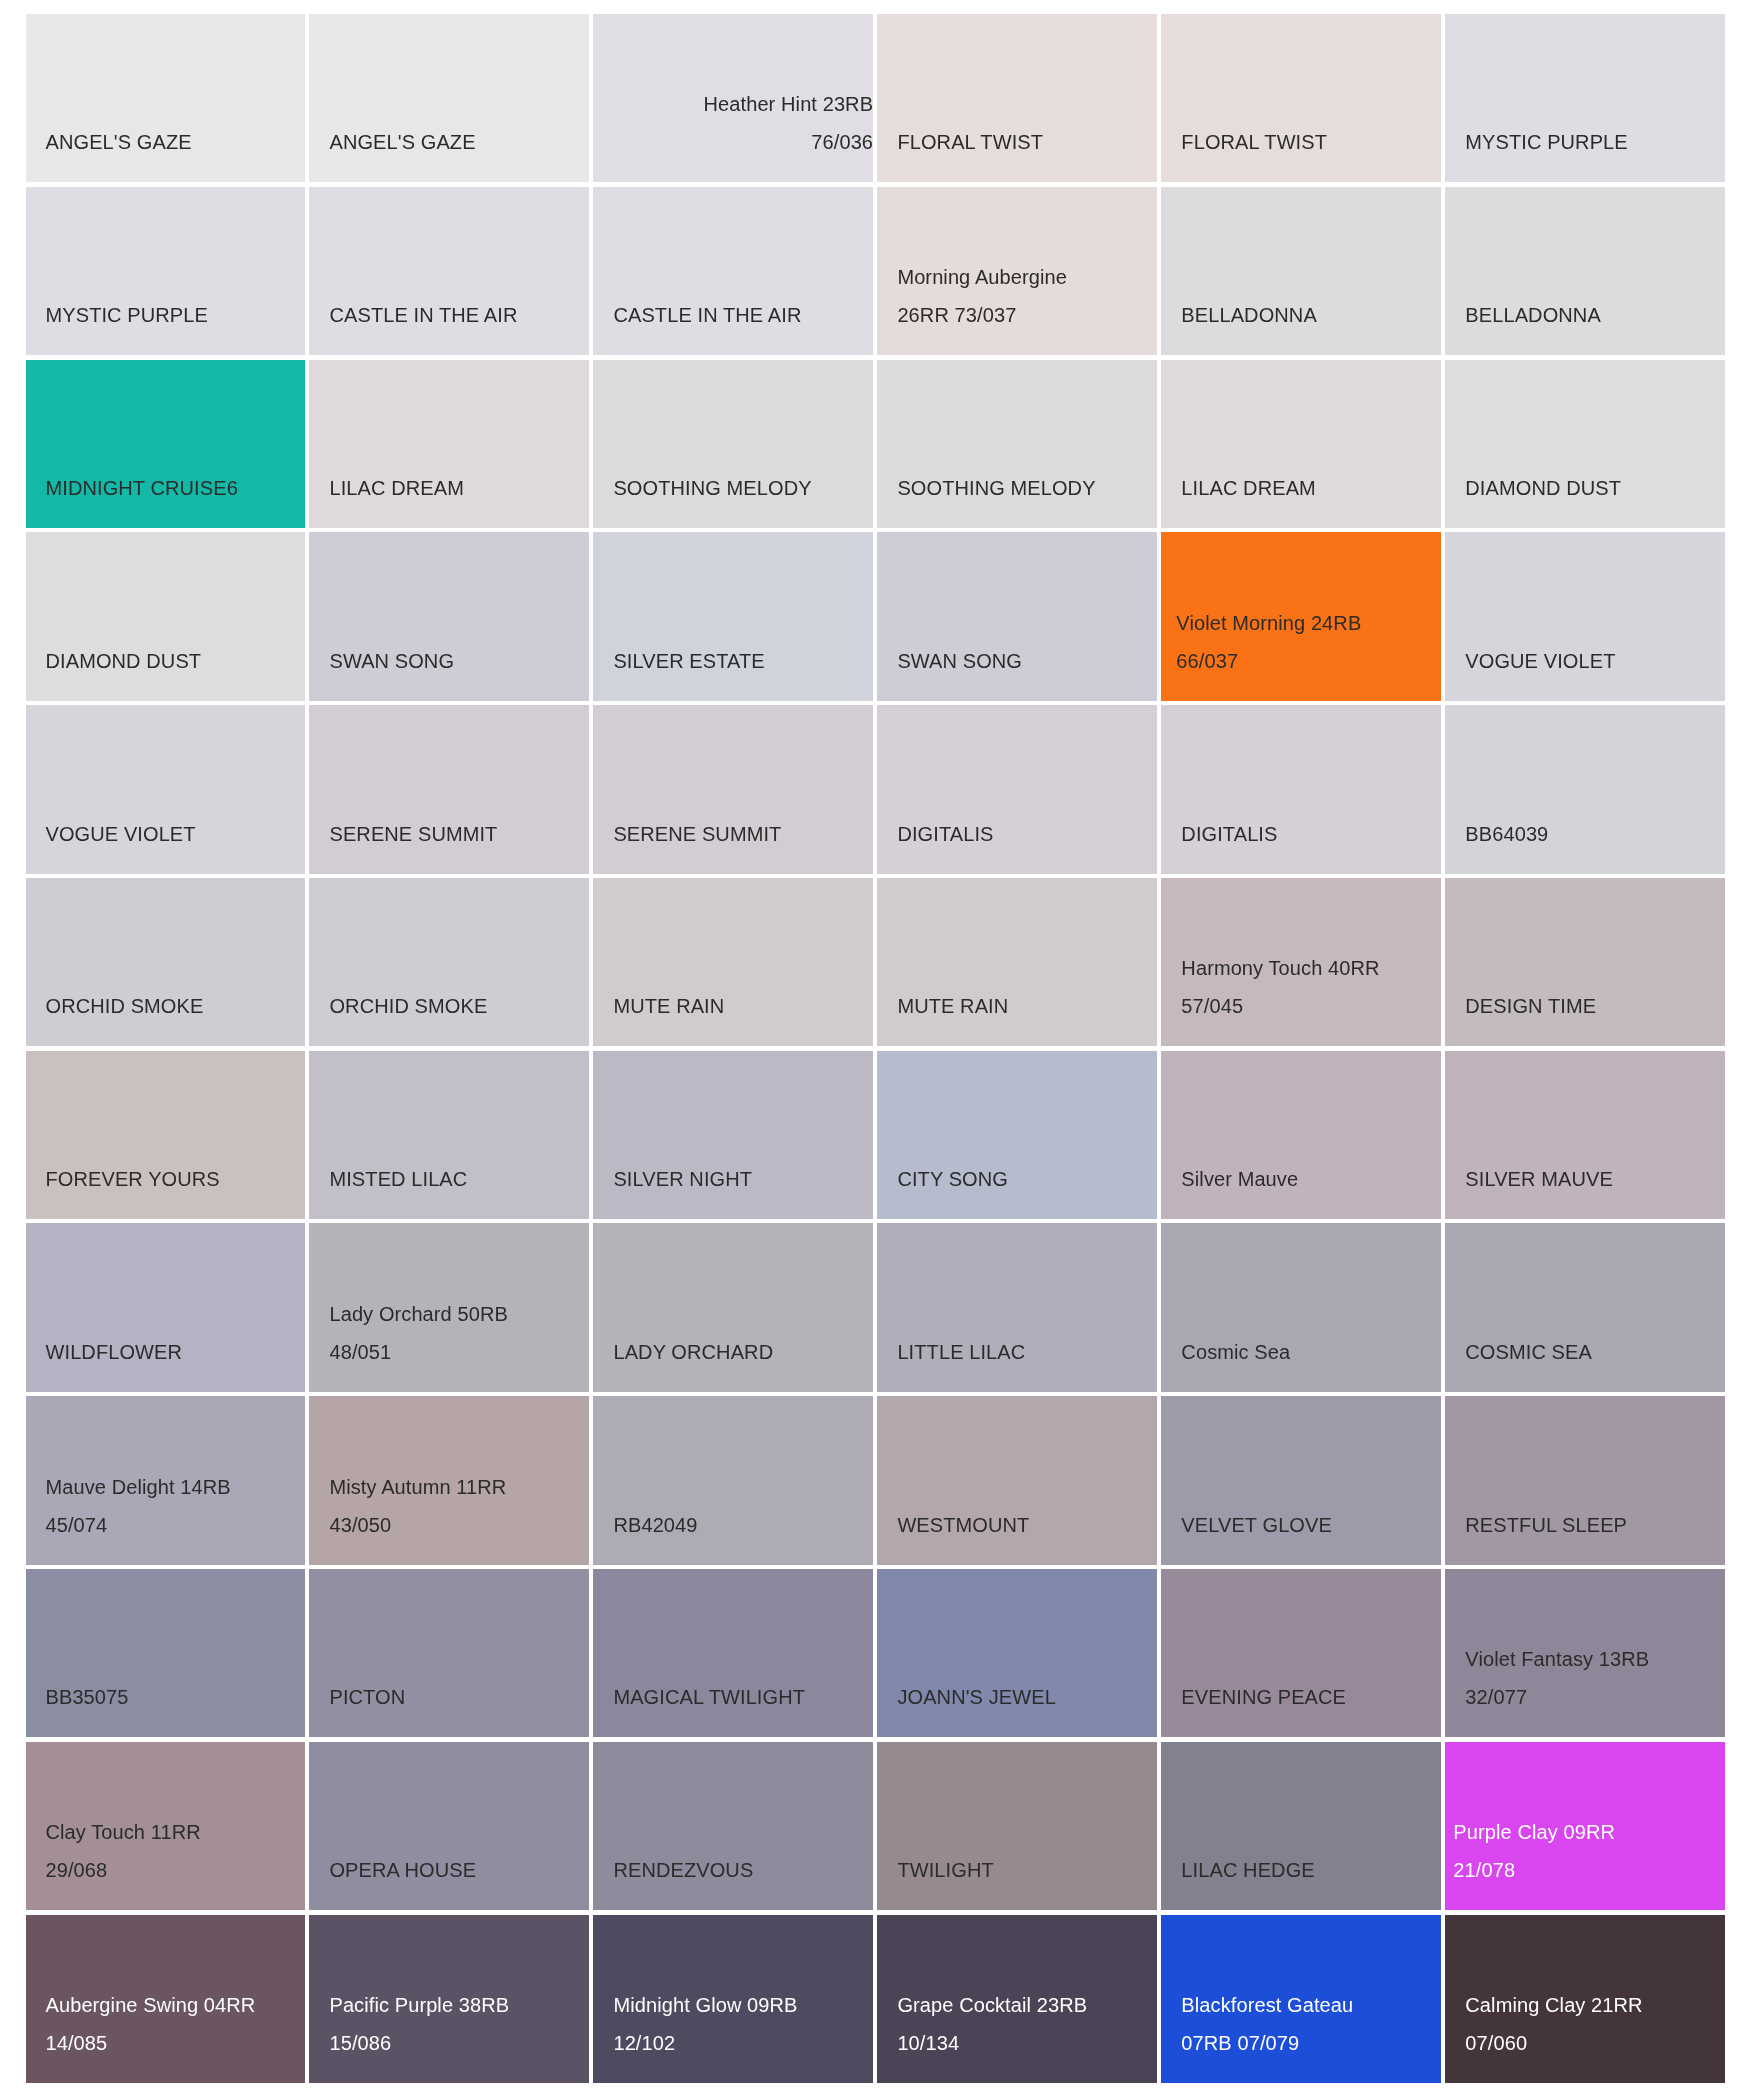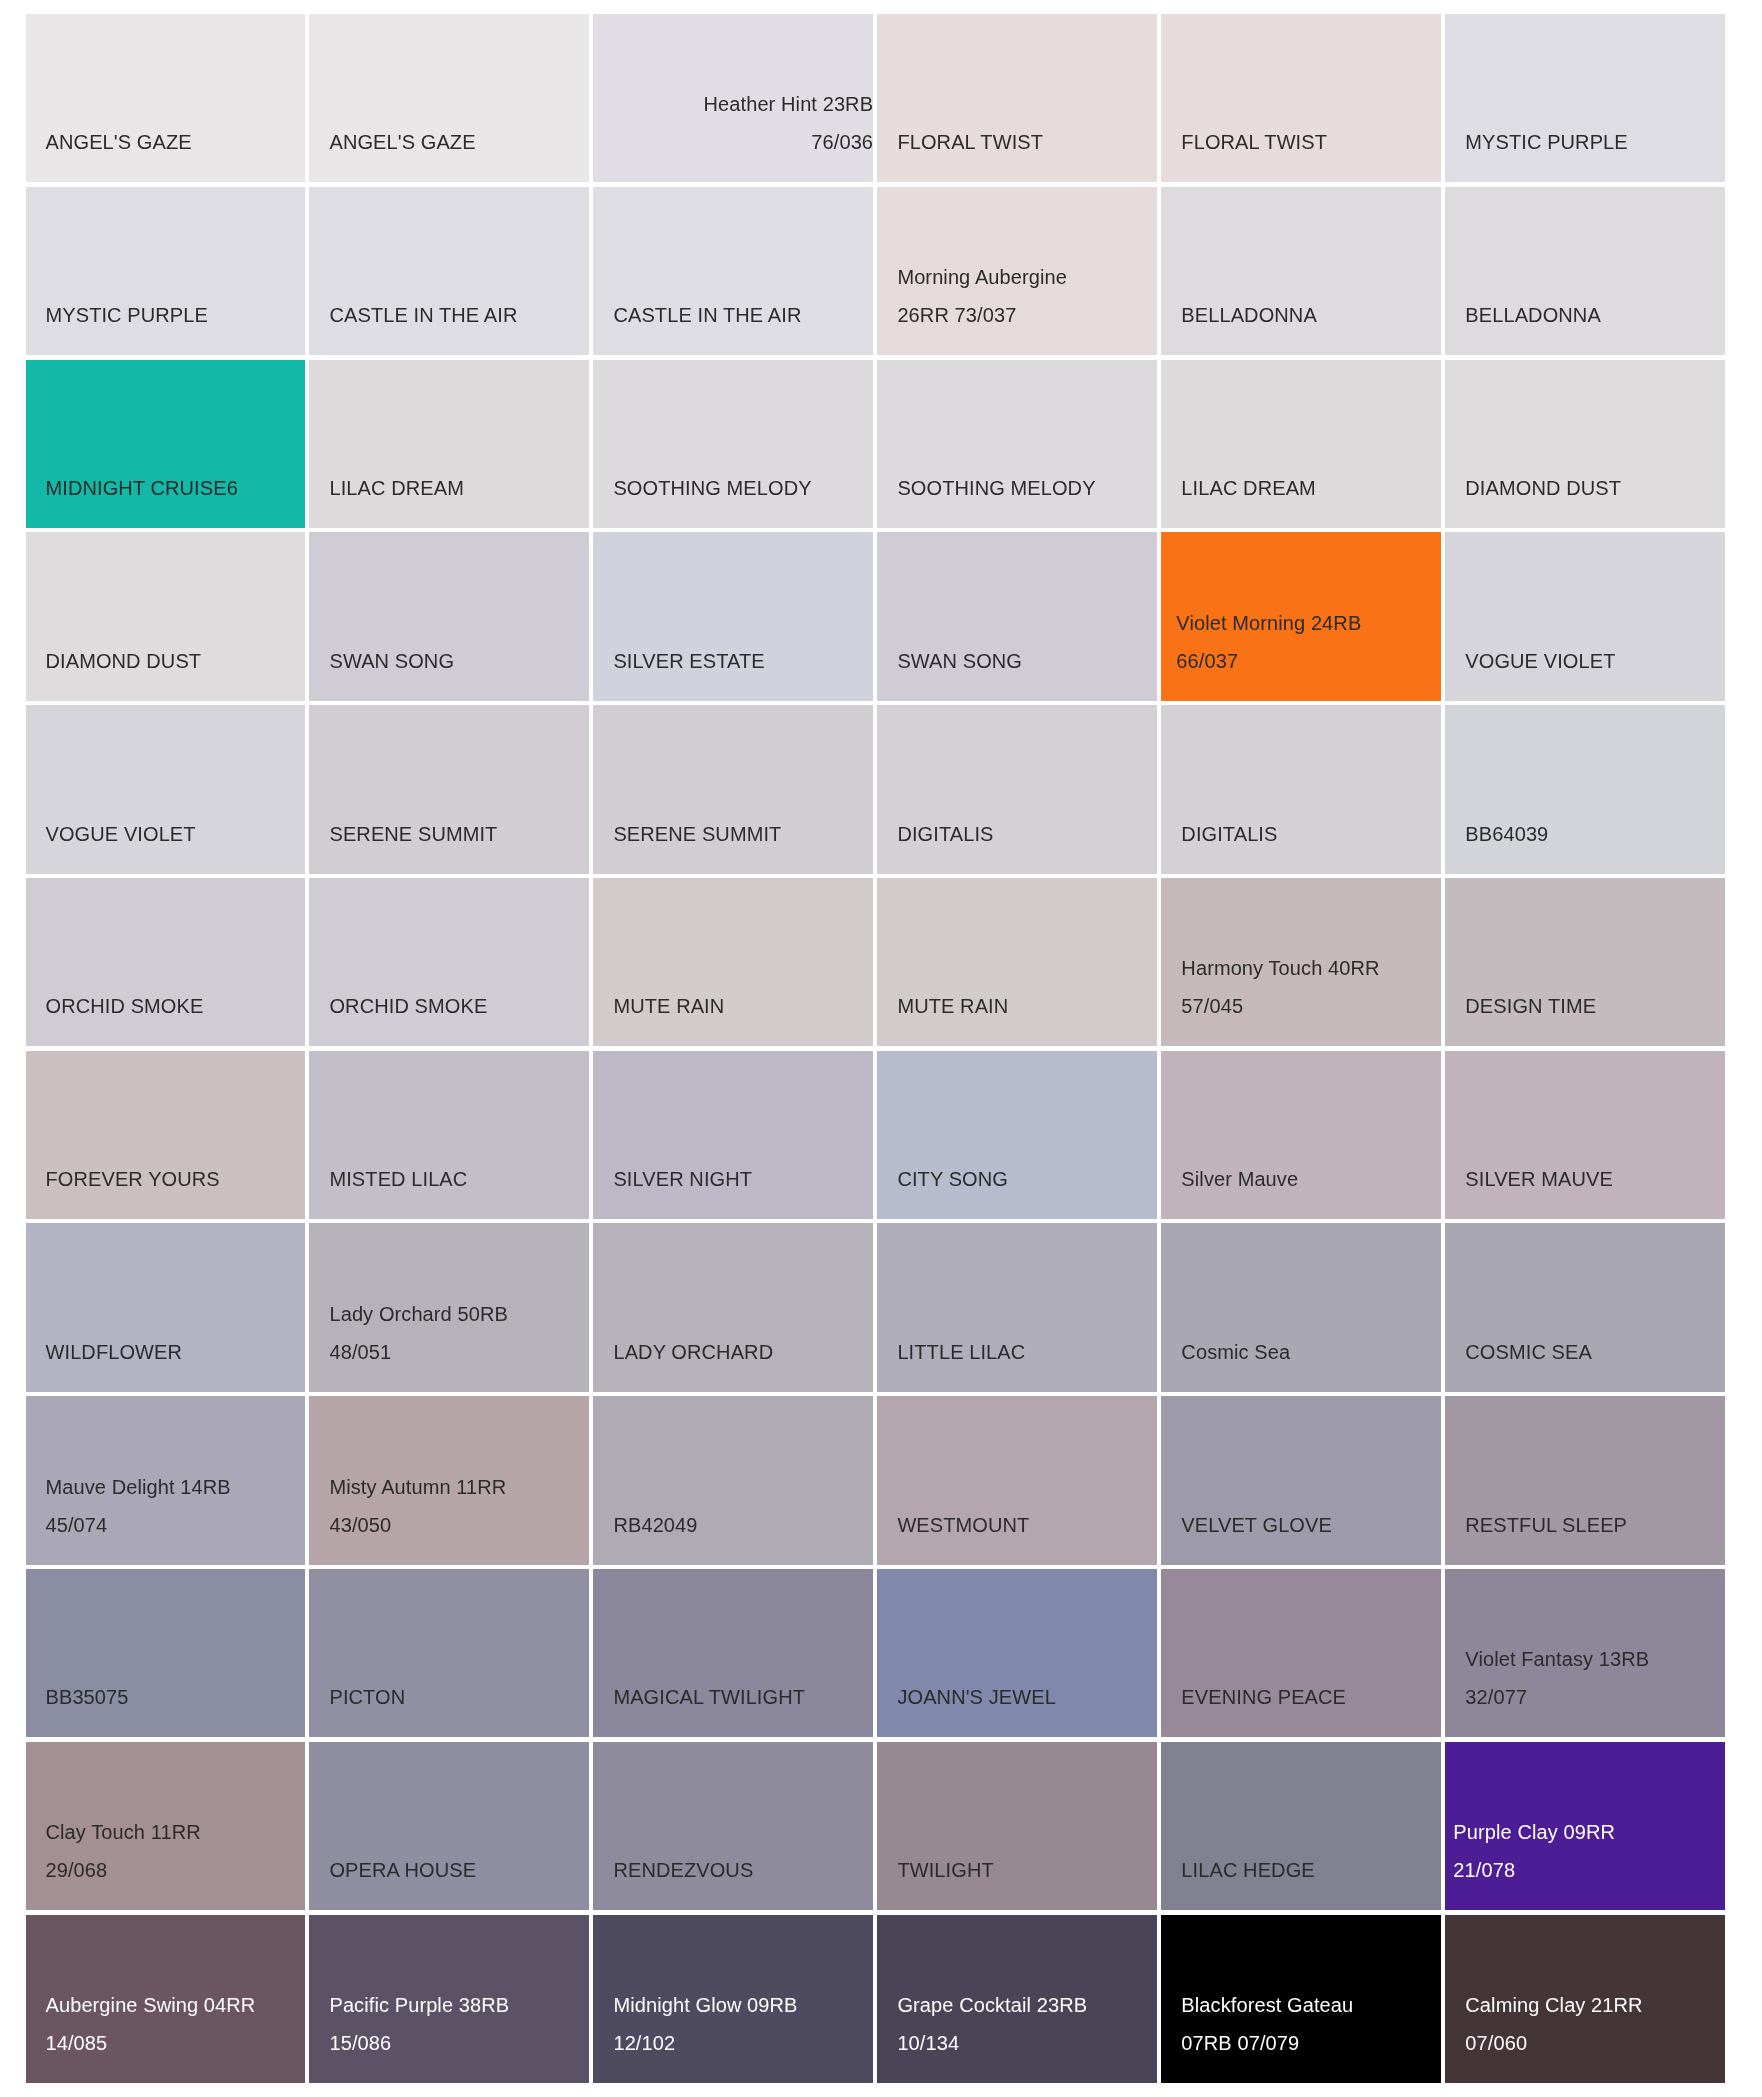--- a/index.html
+++ b/index.html
@@ -257,41 +257,41 @@
     </div>
     <div class="swatch" style="background: rgb(142, 139, 156);">
       <span class="swatch-label">RENDEZVOUS</span>
     </div>
     <div class="swatch" style="background: rgb(150, 138, 144);">
       <span class="swatch-label">TWILIGHT</span>
     </div>
     <div class="swatch" style="background: rgb(130, 129, 143);">
       <span class="swatch-label">LILAC HEDGE</span>
     </div>
-    <div class="swatch light-text" style="background: #4c1d95; padding-left: 8px;">
+    <div class="swatch light-text" style="background: #d946ef; padding-left: 8px;">
       <span class="swatch-label">Purple Clay 09RR</span>
       <span class="swatch-code">21/078</span>
     </div>
     <div class="swatch light-text" style="background: rgb(107, 85, 96);">
       <span class="swatch-label">Aubergine Swing 04RR</span>
       <span class="swatch-code">14/085</span>
     </div>
     <div class="swatch light-text" style="background: rgb(91, 82, 101);">
       <span class="swatch-label">Pacific Purple 38RB</span>
       <span class="swatch-code">15/086</span>
     </div>
     <div class="swatch light-text" style="background: rgb(78, 74, 96);">
       <span class="swatch-label">Midnight Glow 09RB</span>
       <span class="swatch-code">12/102</span>
     </div>
     <div class="swatch light-text" style="background: rgb(75, 67, 86);">
       <span class="swatch-label">Grape Cocktail 23RB</span>
       <span class="swatch-code">10/134</span>
     </div>
-    <div class="swatch light-text" style="background: #000000;">
+    <div class="swatch light-text" style="background: #1d4ed8;">
       <span class="swatch-label">Blackforest Gateau</span>
       <span class="swatch-code">07RB 07/079</span>
     </div>
     <div class="swatch light-text" style="background: rgb(68, 53, 57);">
       <span class="swatch-label">Calming Clay 21RR</span>
       <span class="swatch-code">07/060</span>
     </div>
   </div>
 
 

